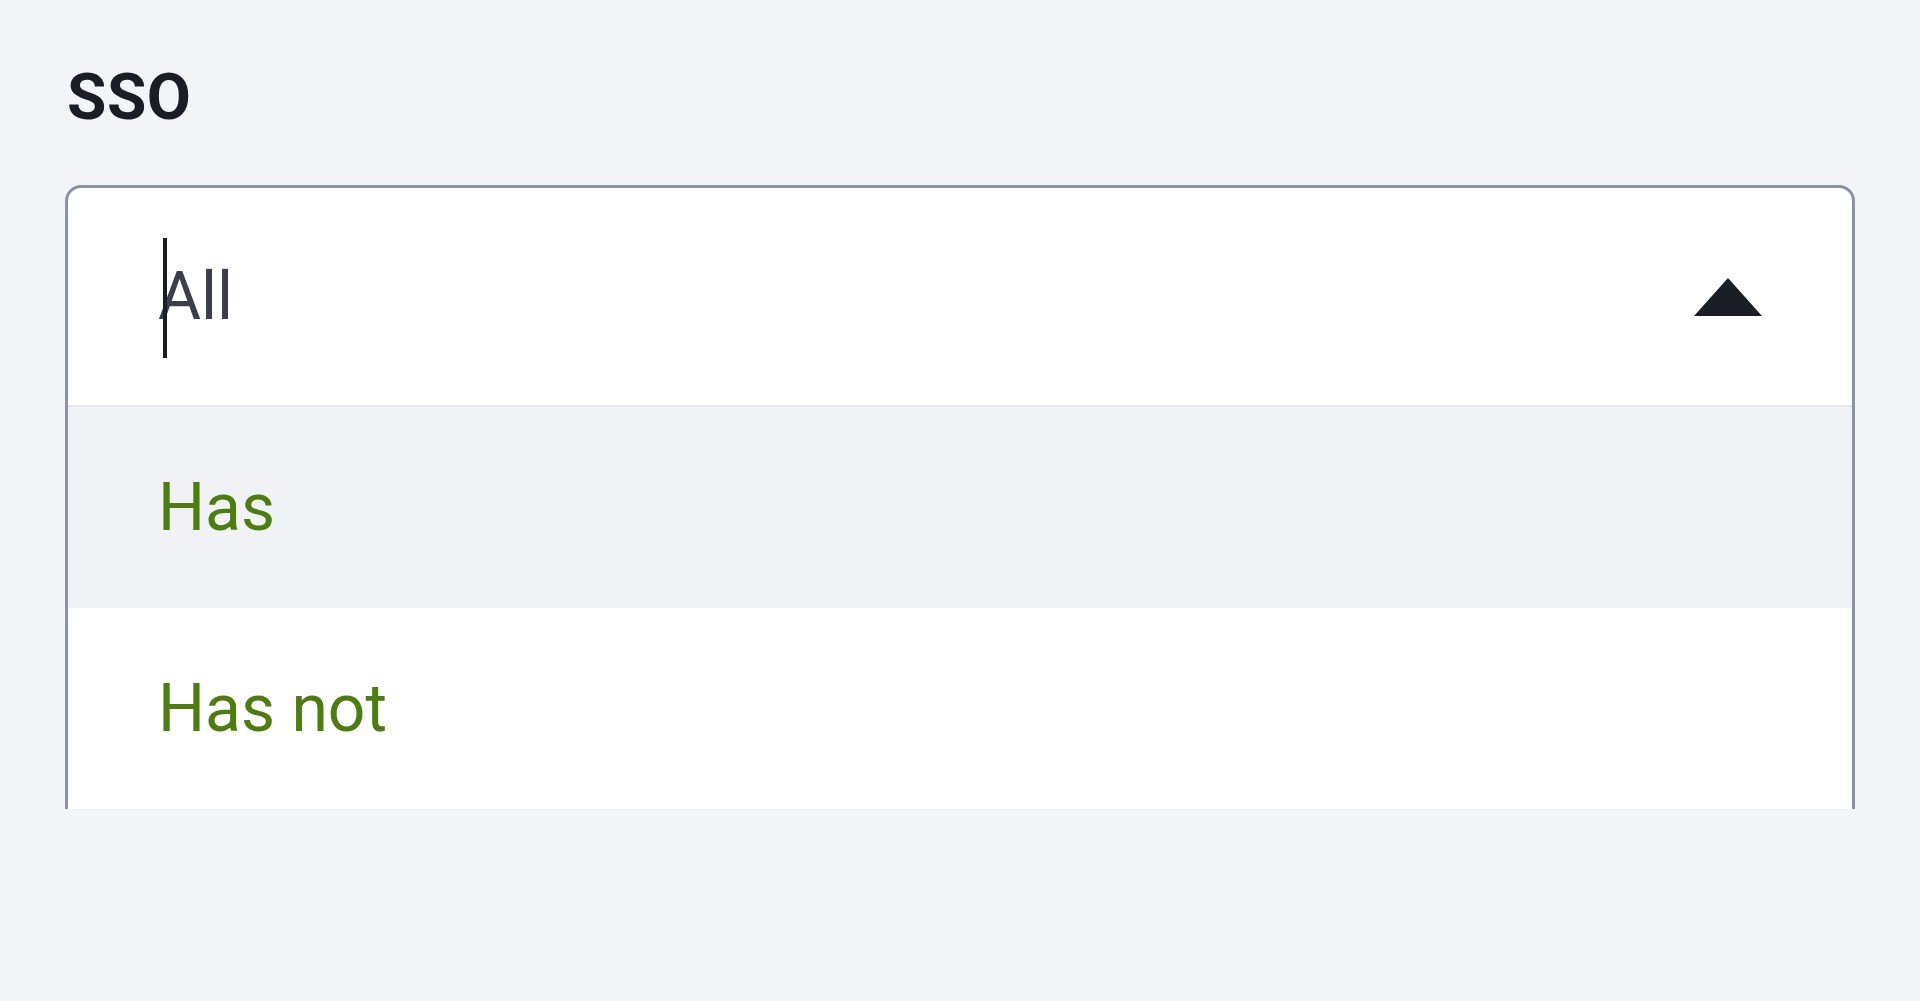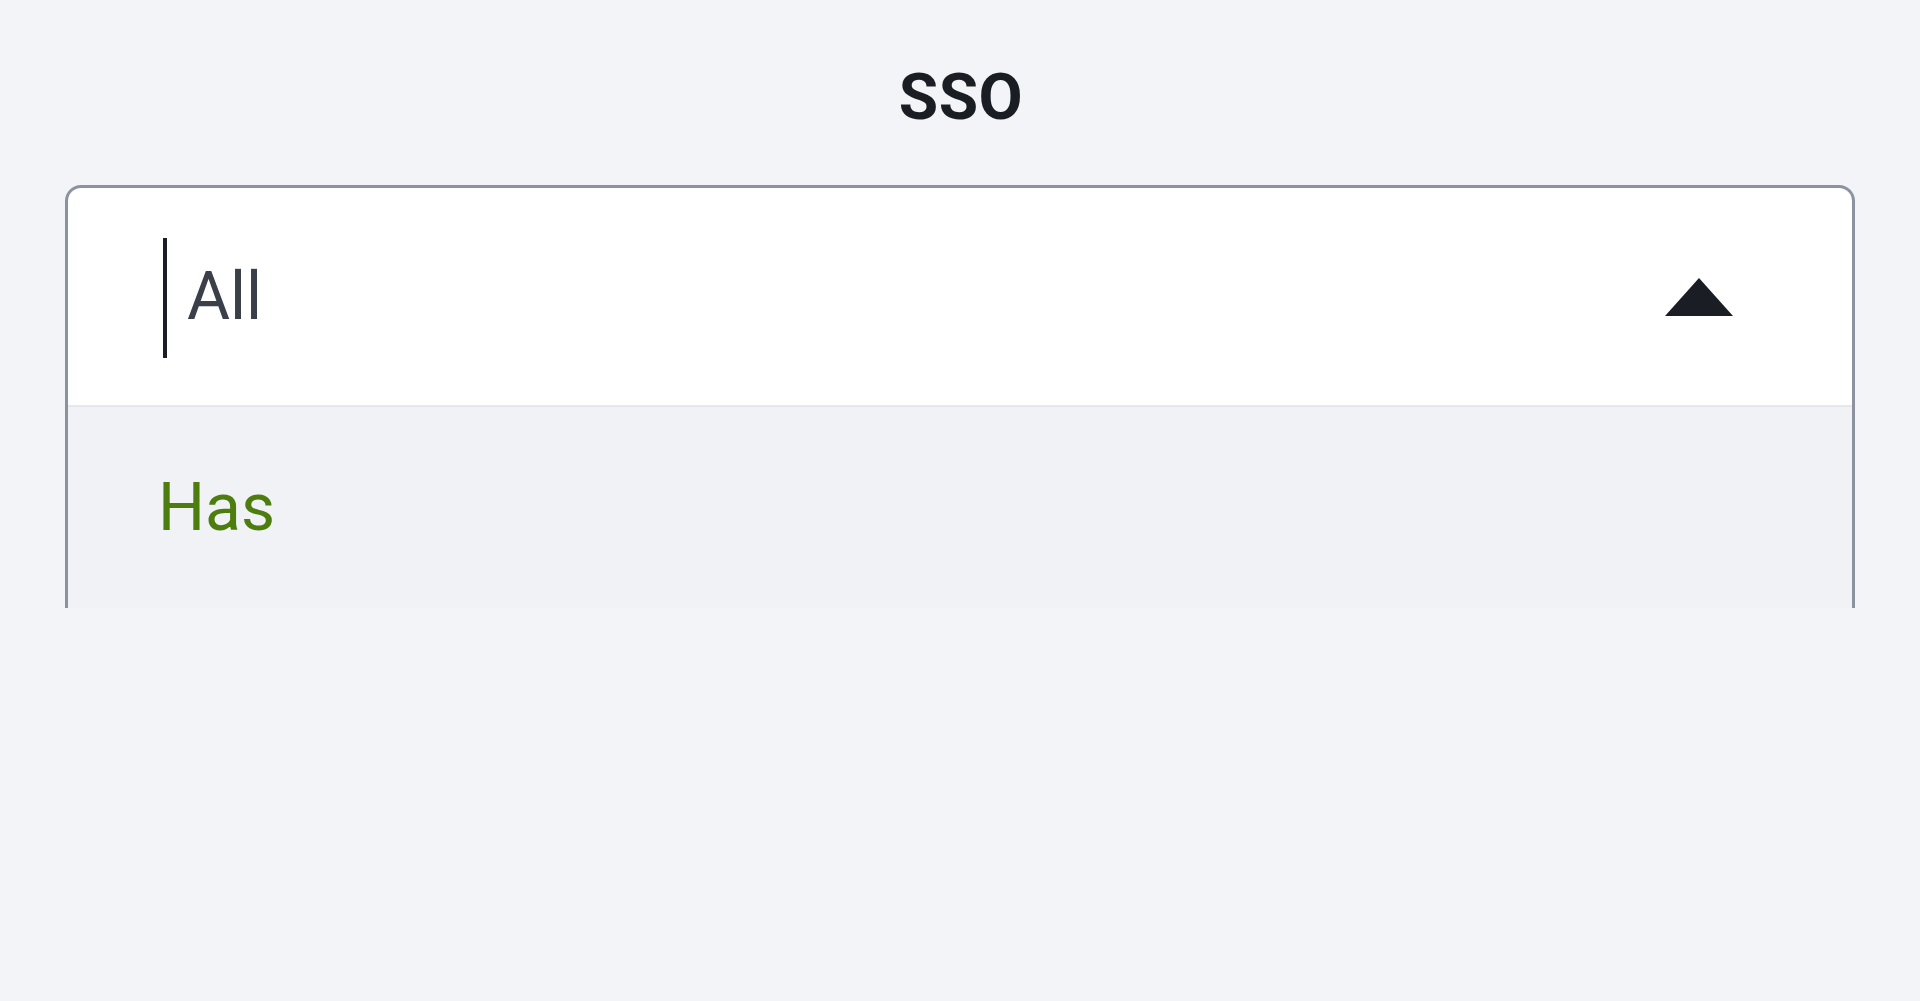--- a/index.html
+++ b/index.html
@@ -1,19 +1,18 @@
 <!DOCTYPE html>
 <html><head>
   <meta charset="utf-8">
   <style>
     * {
       margin: 0;
       padding: 0;
       box-sizing: border-box;
-      align-items: center;
     }
     body {
       width: 1920px;
       height: 1001px;
       background-color: #f2f4f7;
       font-family: -apple-system, BlinkMacSystemFont, "Segoe UI", Roboto, Helvetica, Arial, sans-serif;
       padding: 60px 65px;
       color: #1a1d24;
     }
     .field-group {
@@ -33,21 +32,21 @@
       width: 100%;
     }
     .dropdown-trigger {
       display: flex;
       align-items: center;
       justify-content: space-between;
       background: #ffffff;
       border: 3px solid #8c93a0;
       border-radius: 16px 16px 0 0;
       border-bottom: none;
-      padding: 70px 119px;
+      padding: 70px 90px;
       cursor: pointer;
       position: relative;
       width: 100%;
     }
     .dropdown-input {
       font-size: 66px;
       font-weight: 400;
       color: #3a3f4a;
       border: none;
       outline: none;
@@ -106,15 +105,16 @@
   <label class="field-label">SSO</label>
 
   <div class="dropdown">
     <div class="dropdown-trigger">
       <span class="caret-cursor"></span>
       <input type="text" class="dropdown-input" placeholder="All" style="">
       <span class="dropdown-caret"></span>
     </div>
     <div class="dropdown-list">
       <div class="dropdown-option highlighted">Has</div>
+      <div class="dropdown-option">Has not</div>
     </div>
   </div>
 </div>
 
 </body></html>

